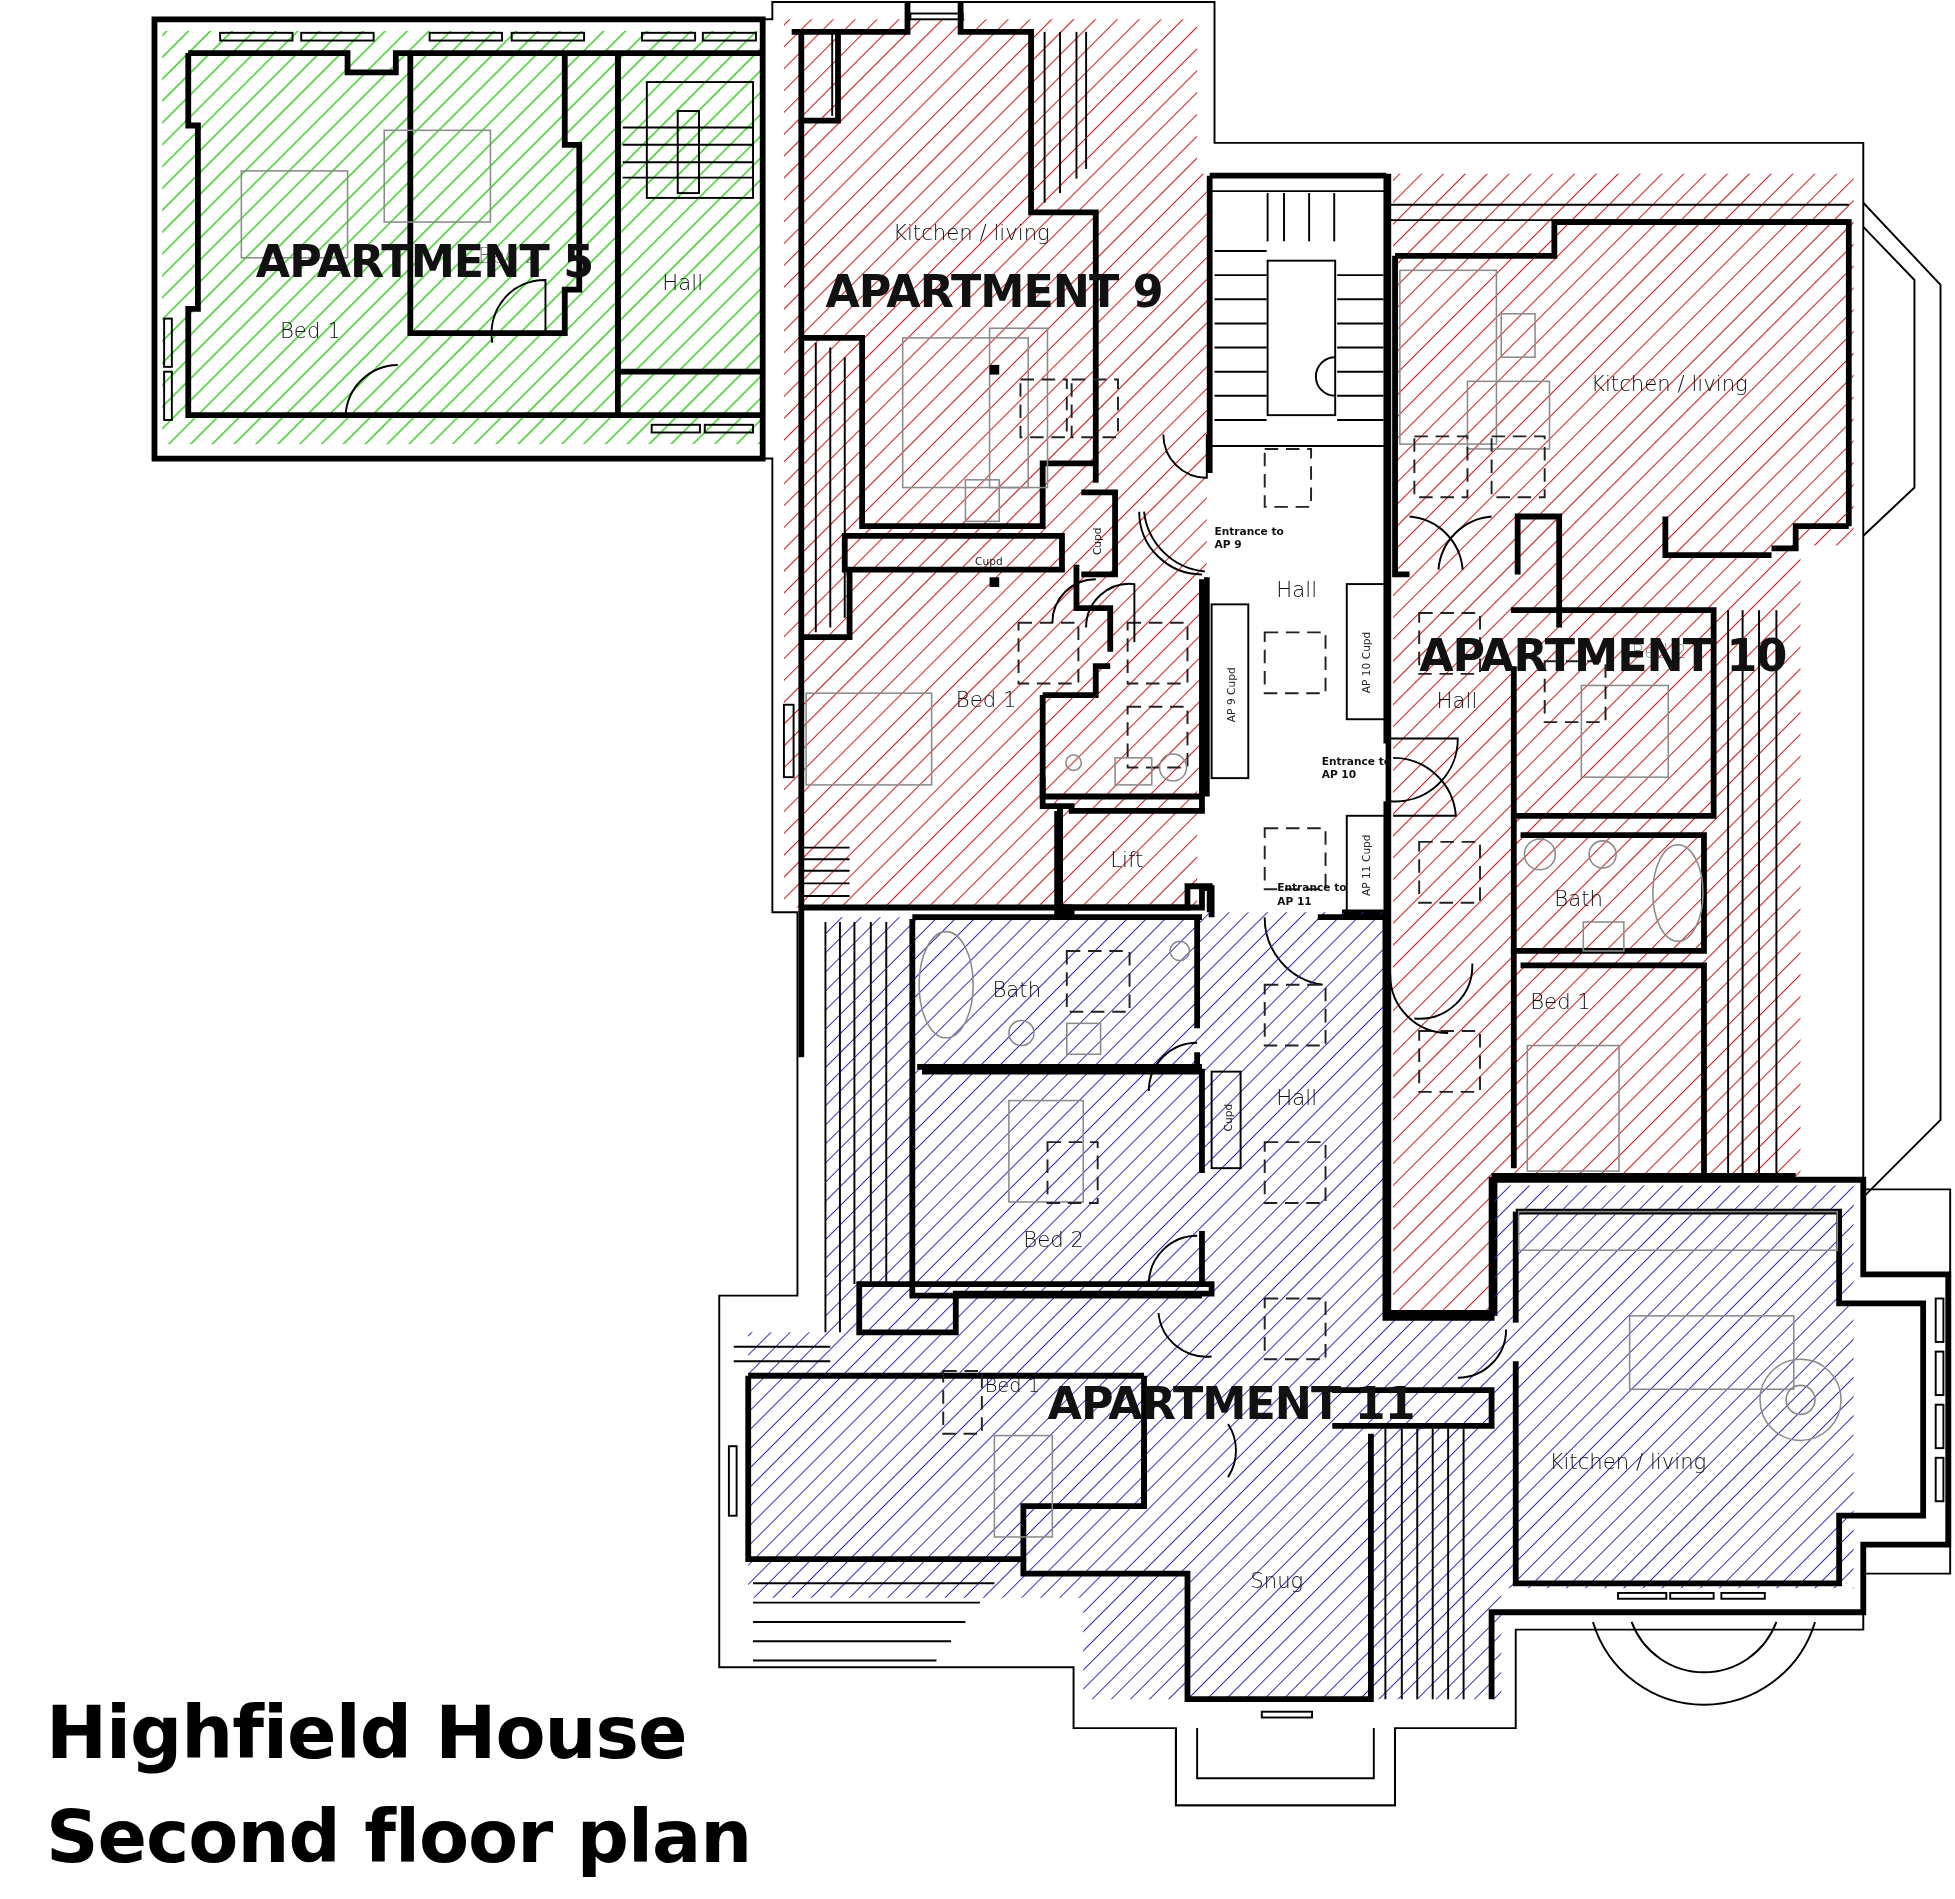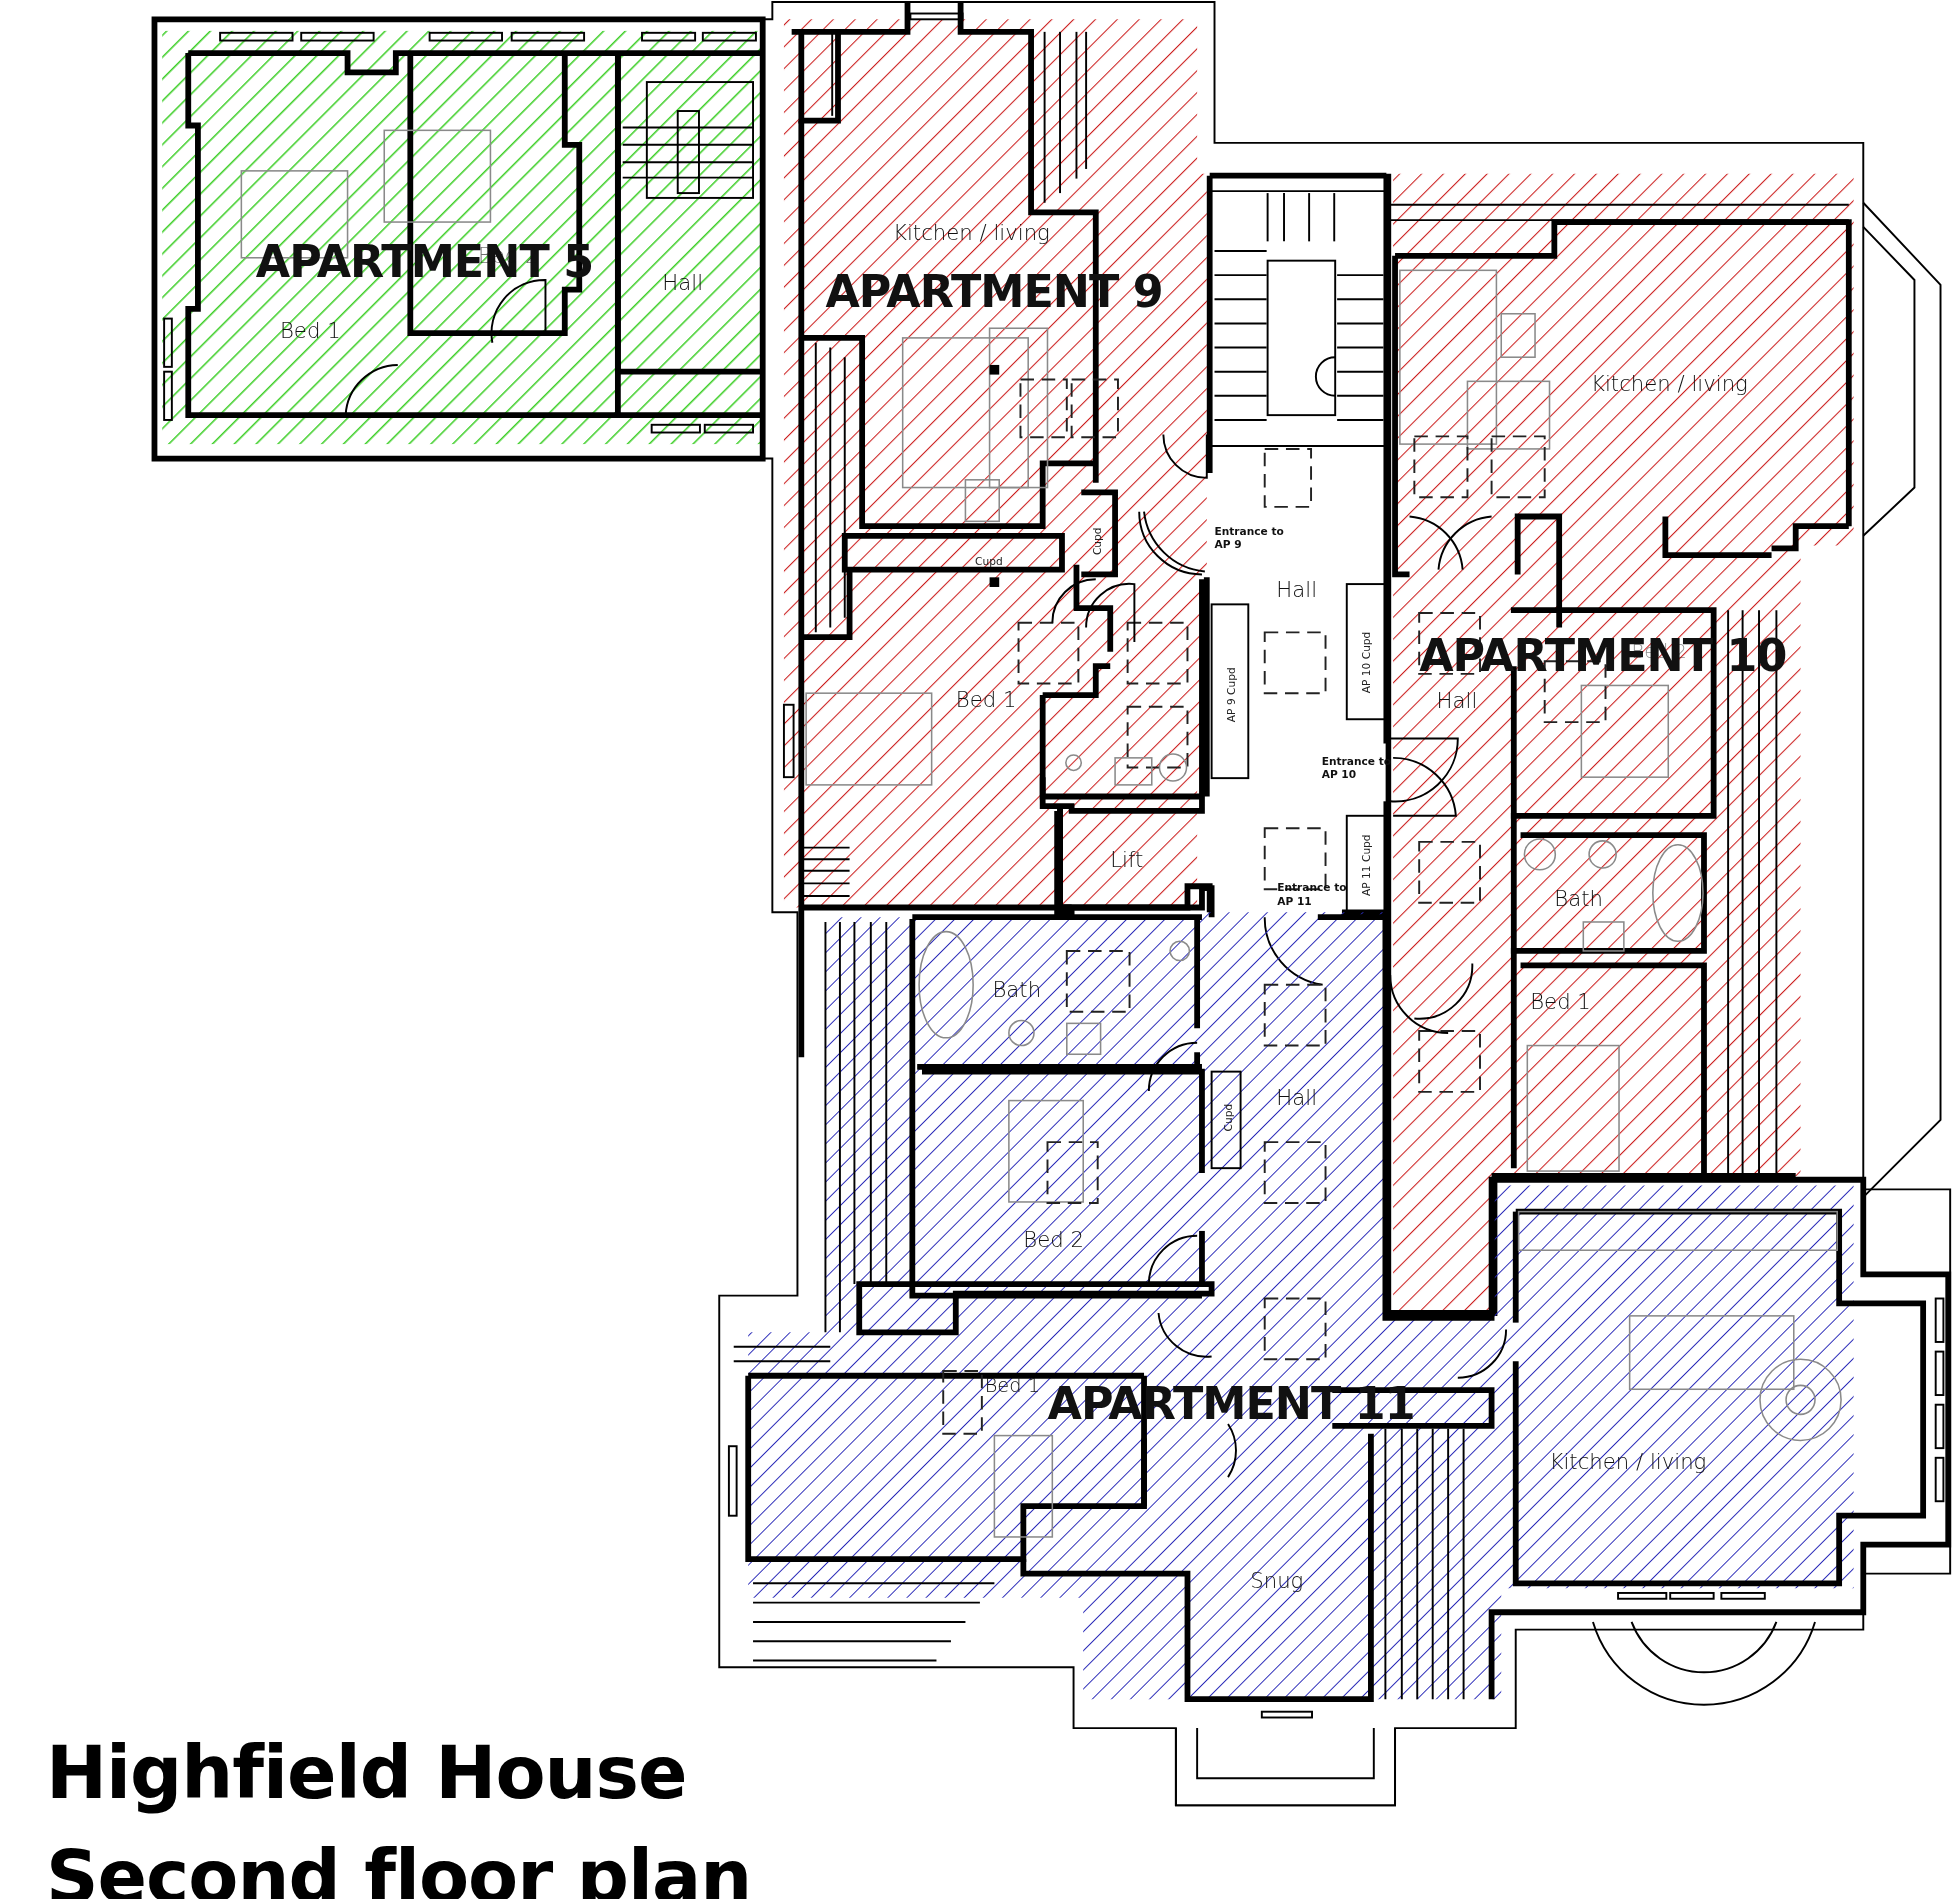--- a/index.html
+++ b/index.html
@@ -8,21 +8,21 @@
     #plan { position: absolute; left: 0; top: 0; width: 1955px; height: 1899px; }
     .apt-label { font-family: "DejaVu Sans", sans-serif; font-weight: bold; fill: #111; letter-spacing: -1px; }
     .room-label { font-family: "DejaVu Sans", sans-serif; fill: #111; font-weight: 300; }
     .small-label { font-family: "DejaVu Sans", sans-serif; fill: #111; font-weight: bold; }
     .cupd-label { font-family: "DejaVu Sans", sans-serif; fill: #222; }
     .wall { fill: none; stroke: #000; stroke-width: 6; stroke-linejoin: miter; }
     .thin { fill: none; stroke: #000; stroke-width: 2; }
     .furn { fill: none; stroke: #8a8a8a; stroke-width: 1.6; }
     .dash { fill: none; stroke: #222; stroke-width: 2; stroke-dasharray: 14 8; }
     .title { position: absolute; left: 46px; font-family: "DejaVu Sans", sans-serif;
-             font-weight: bold; color: #000; font-size: 73px; letter-spacing: -1px; white-space: nowrap; margin-top: 40px; }
+             font-weight: bold; color: #000; font-size: 73px; letter-spacing: -1px; white-space: nowrap; }
   </style>
 </head>
 <body>
 
 <svg id="plan" viewBox="0 0 2025 1967" xmlns="http://www.w3.org/2000/svg">
   <defs>
     <pattern id="hatch-green" patternUnits="userSpaceOnUse" width="16" height="16" patternTransform="rotate(45)">
       <line x1="0" y1="0" x2="0" y2="16" stroke="#3fcf2a" stroke-width="3.2"></line>
     </pattern>
     <pattern id="hatch-red" patternUnits="userSpaceOnUse" width="16" height="16" patternTransform="rotate(45)">

